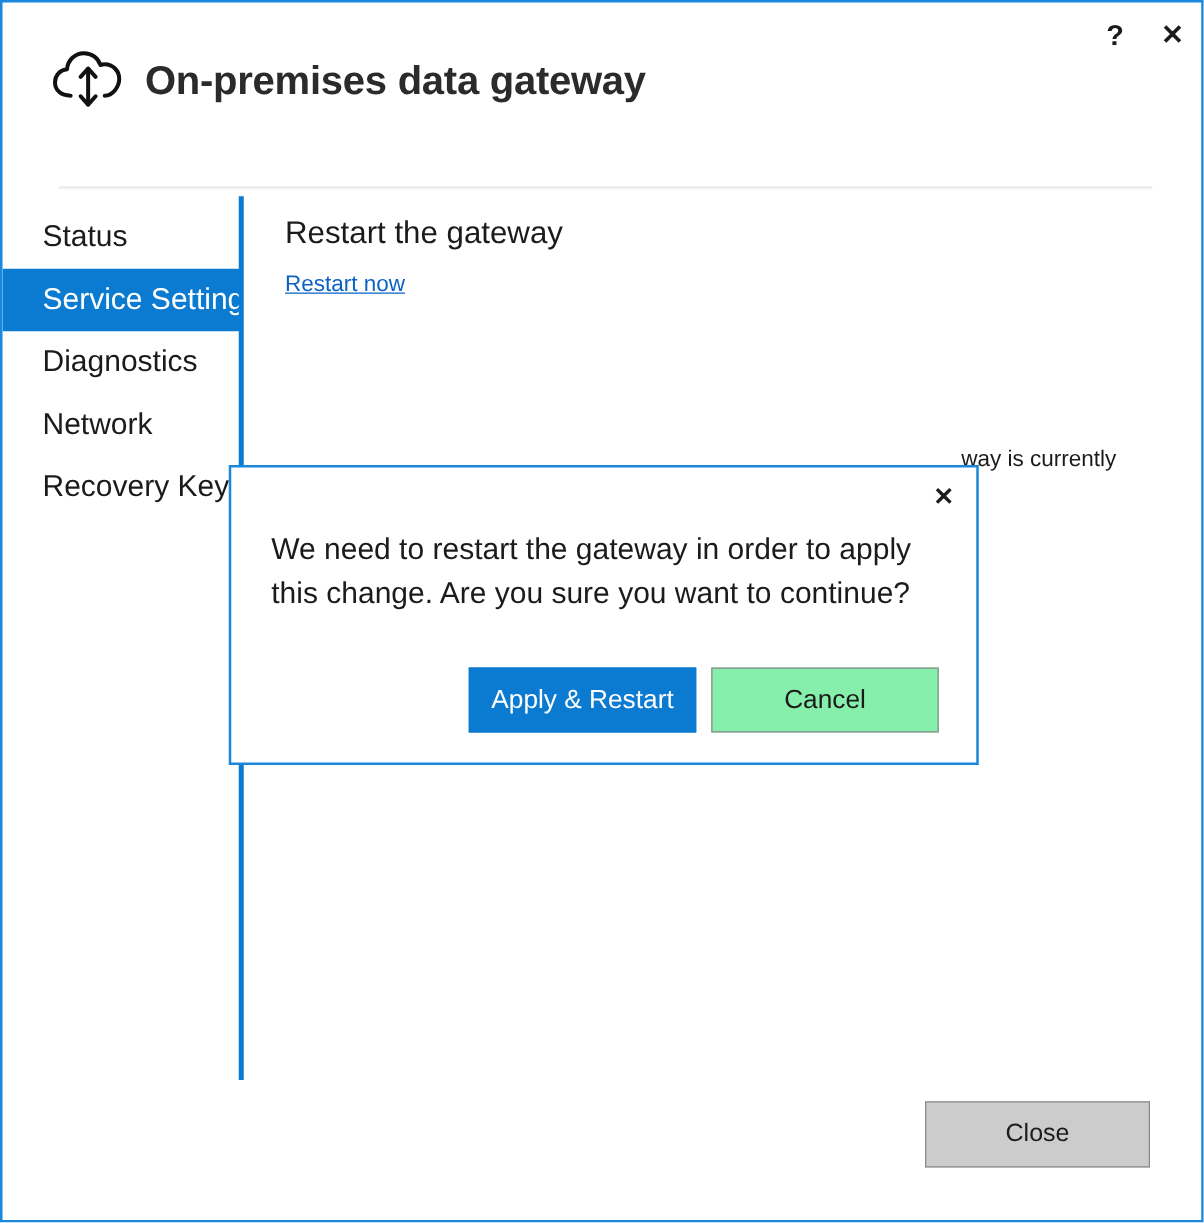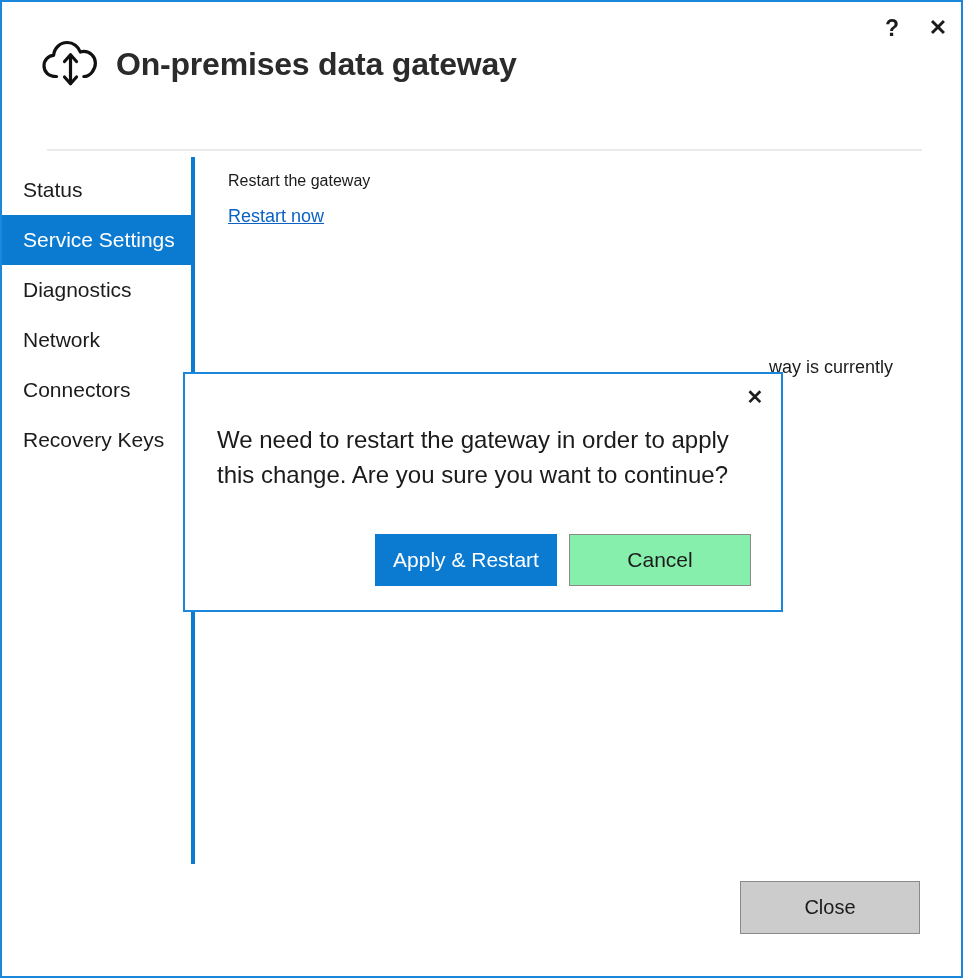--- a/index.html
+++ b/index.html
@@ -84,23 +84,23 @@
   .sidebar {
     position: absolute;
     left: 0;
     top: 163px;
     width: 190px;
   }
   .nav-item {
     height: 50px;
     display: flex;
     align-items: center;
-    padding-left: 21px;
-    box-sizing: border-box;
-    font-size: 21px;
+    padding-left: 32px;
+    box-sizing: border-box;
+    font-size: 24px;
     color: #1b1b1b;
     cursor: default;
     white-space: nowrap;
   }
   .nav-item.selected {
     background: #0b7ad1;
     color: #ffffff;
     text-align: center;
   }
 
@@ -114,21 +114,21 @@
   }
 
   
   .content {
     position: absolute;
     left: 226px;
     top: 170px;
     width: 700px;
   }
   .section-heading {
-    font-size: 16px;
+    font-size: 25px;
     color: #1b1b1b;
     margin: 0 0 16px 0;
     font-weight: normal;
   }
   .section-body {
     font-size: 18px;
     color: #1b1b1b;
     line-height: 1.45;
     margin: 0 0 16px 0;
     max-width: 690px;
@@ -254,21 +254,20 @@
     <div class="app-title">On-premises data gateway</div>
   </div>
 
   <div class="header-rule"></div>
 
   <nav class="sidebar">
     <div class="nav-item">Status</div>
     <div class="nav-item selected">Service Settings</div>
     <div class="nav-item">Diagnostics</div>
     <div class="nav-item">Network</div>
-    <div class="nav-item">Connectors</div>
     <div class="nav-item">Recovery Keys</div>
   </nav>
   <div class="sidebar-divider"></div>
 
   <section class="content">
     <h2 class="section-heading">Restart the gateway</h2>
     <a class="link">Restart now</a>
   </section>
 
   <section class="section-2">

